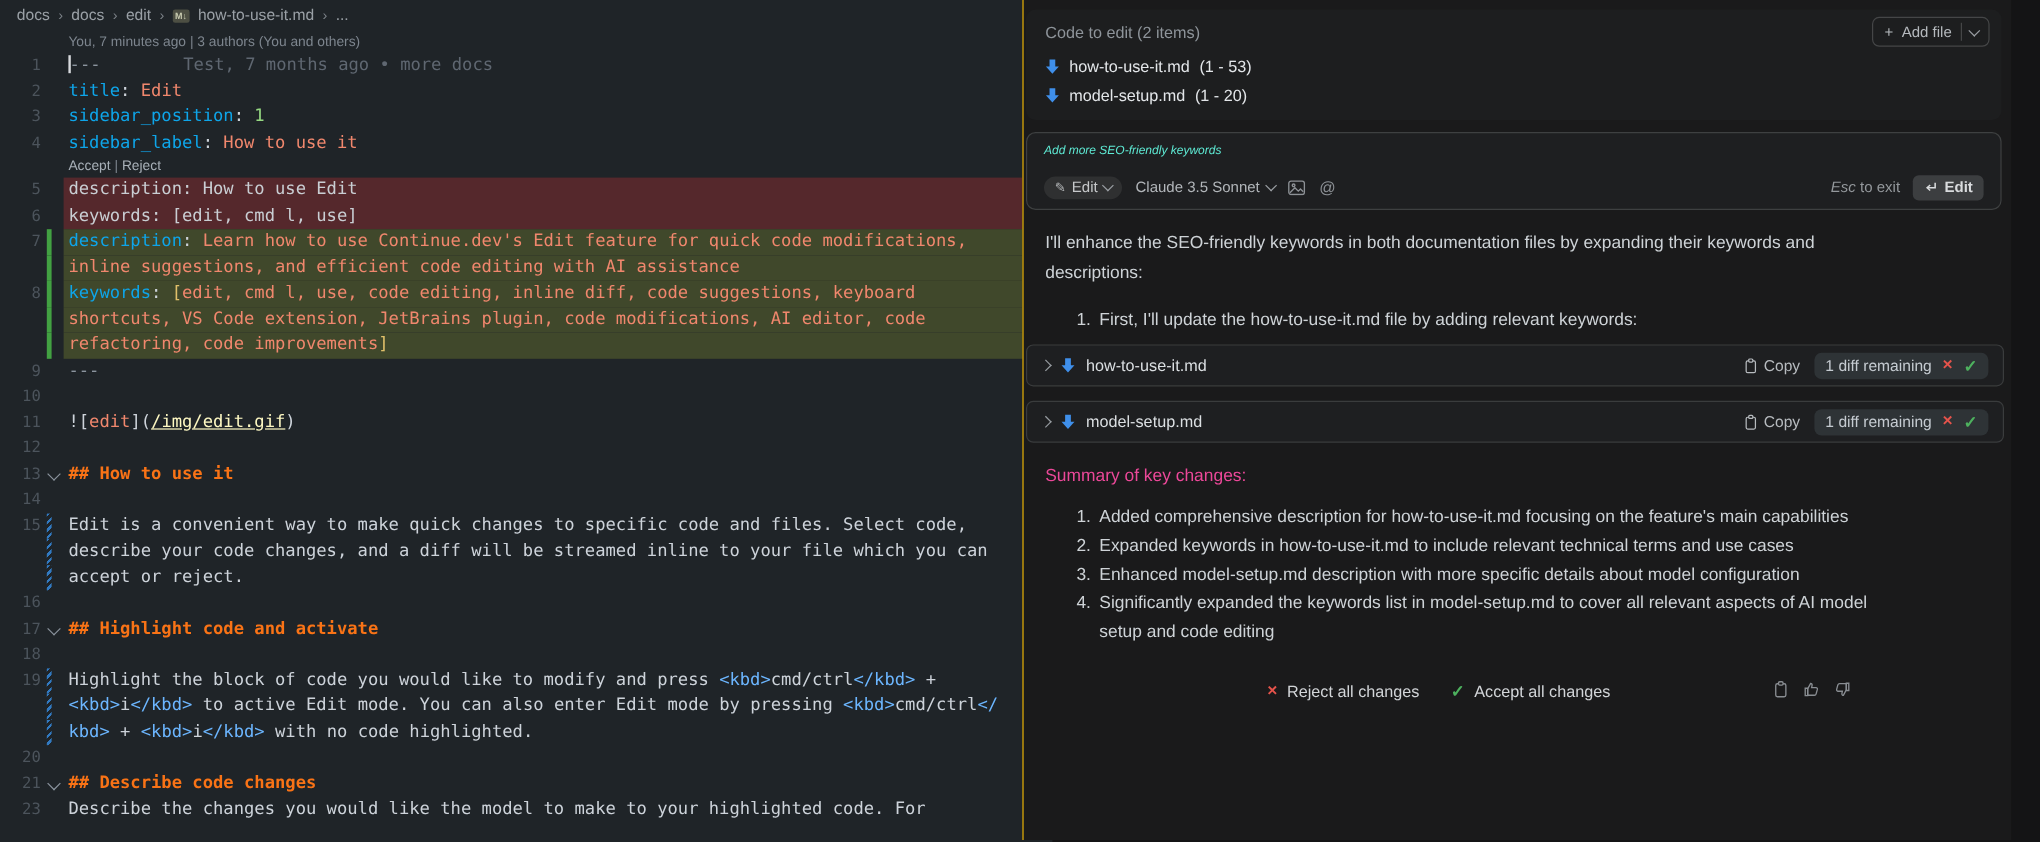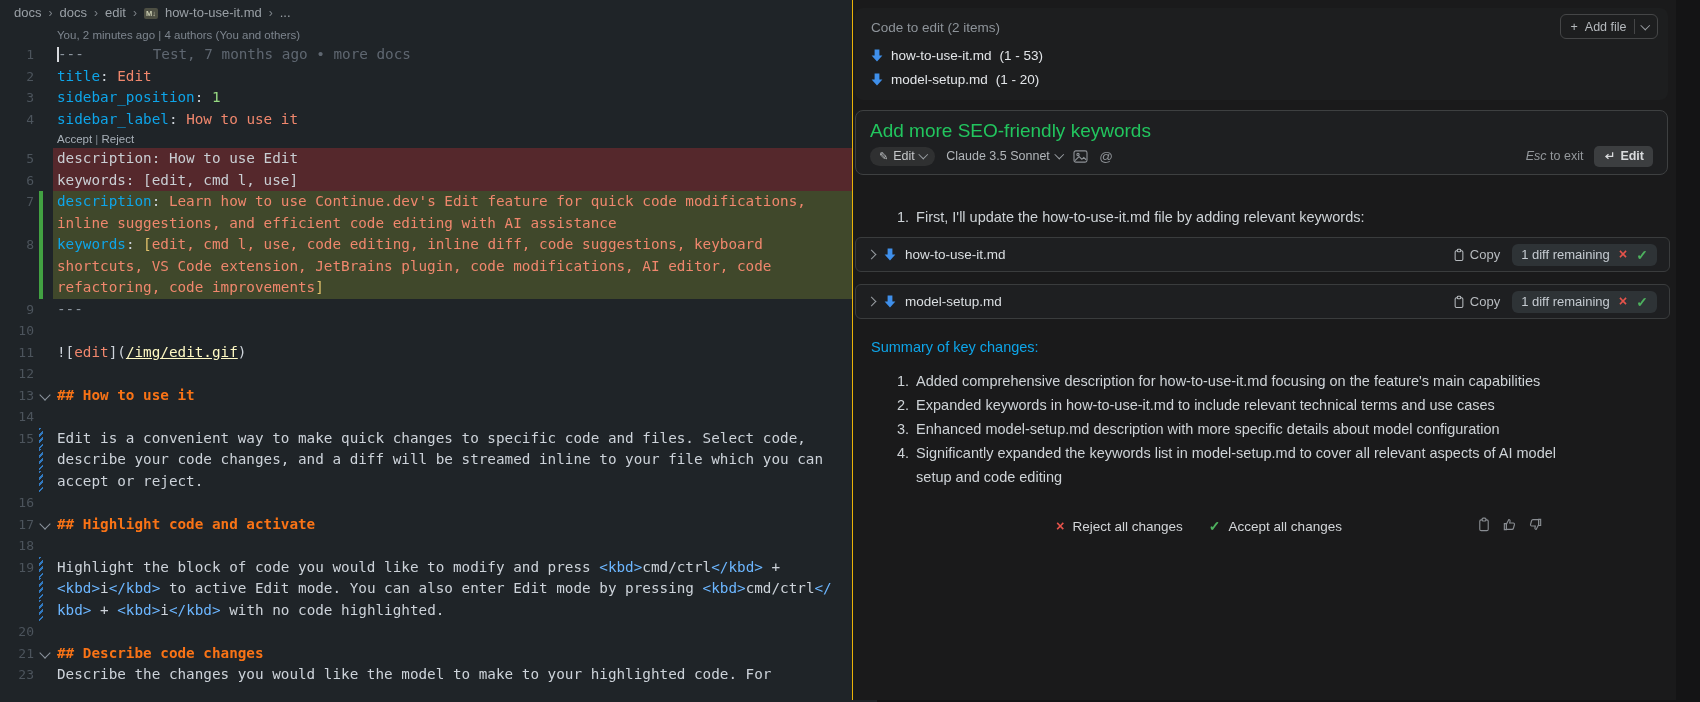--- a/index.html
+++ b/index.html
@@ -49,21 +49,21 @@
             background:none;border:1px solid #454647;border-radius:6px;padding:4px 9px;
             color:#b5b9bd;font-size:12.5px;font-family:inherit;cursor:pointer;}
   .add-file .divider{width:1px;height:15px;background:#454647;}
   .chev-dn{width:5.5px;height:5.5px;border-right:1.4px solid #9a9ea3;border-bottom:1.4px solid #9a9ea3;
            transform:rotate(45deg);margin-top:-3px;}
   .chev-rt{width:6px;height:6px;border-right:1.5px solid #989da2;border-bottom:1.5px solid #989da2;
            transform:rotate(-45deg);flex:none;}
 
   .input-card{margin:10px 8px 0 2px;background:#1e1f21;border:1px solid #3e4041;border-radius:8px;
               padding:9px 14px 8px 14px;}
-  .prompt{font-size:19px;color:#22c55e;height:19px;}
+  .prompt{font-size:10px;color:#5eead4;height:19px;font-style:italic;}
   .toolbar{display:flex;align-items:center;gap:11px;margin-top:7px;height:20px;}
   .pill{display:flex;align-items:center;gap:5px;background:#2f3031;border:none;border-radius:11px;
         padding:2.5px 9px;color:#c6c8ca;font-size:12.5px;font-family:inherit;cursor:pointer;}
   .pencil{font-size:11px;color:#b9bcbe;}
   .model{display:flex;align-items:center;gap:6px;background:none;border:none;color:#b2b6ba;
          font-size:12.5px;font-family:inherit;cursor:pointer;padding:0;}
   .tool-ic{display:flex;align-items:center;color:#8d9196;cursor:pointer;}
   .at{font-size:13.5px;color:#8d9196;}
   .spacer{flex:1;}
   .esc{font-size:12.5px;color:#94989c;}
@@ -78,21 +78,21 @@
   .file-card{margin:12px 6px 0 0;height:33px;background:#1e1f21;border:1px solid #3a3c3d;border-radius:6px;
              display:flex;align-items:center;padding:0 12px;gap:9px;}
   .fc-name{font-size:13.5px;color:#dbdfe2;}
   .fc-right{margin-left:auto;display:flex;align-items:center;gap:12px;}
   .copy-btn{display:flex;align-items:center;gap:5px;color:#b7bbbf;font-size:13px;background:none;border:none;
             font-family:inherit;cursor:pointer;padding:0;}
   .diff-badge{display:flex;align-items:center;gap:9px;background:#2e3336;border-radius:6px;padding:3.5px 9px;
               font-size:13px;color:#c5cbd1;}
   .x-red{color:#e5534b;font-size:14.5px;font-weight:bold;cursor:pointer;line-height:1;}
   .ck-green{color:#4db15e;font-size:14px;font-weight:bold;cursor:pointer;line-height:1;}
-  .summary-title{margin:20px 0 0 16px;font-size:14.5px;color:#0ea5e9;}
+  .summary-title{margin:20px 0 0 16px;font-size:14.5px;color:#ec4899;}
   .summary{margin:14px 0 0 42px;width:672px;}
   .sitem{display:flex;font-size:14.5px;line-height:24px;color:#ced3d7;}
   .sitem .mnum{flex:none;margin-right:7px;}
   .sitem .mtext{max-width:648px;}
   .resp-footer{position:relative;margin-top:22px;width:688px;height:30px;}
   .actions-center{display:flex;justify-content:center;align-items:center;gap:26px;height:100%;
                   font-size:13.5px;color:#d2d5d8;}
   .action{display:flex;align-items:center;gap:8px;cursor:pointer;}
   .feedback{position:absolute;right:0;top:6px;display:flex;gap:11px;align-items:center;color:#898d92;}
   .feedback svg{cursor:pointer;}
@@ -107,21 +107,21 @@
     <span class="bc-item">docs</span>
     <span class="sep">›</span>
     <span class="bc-item">edit</span>
     <span class="sep">›</span>
     <span class="mdbadge">M↓</span>
     <span class="bc-item">how-to-use-it.md</span>
     <span class="sep">›</span>
     <span class="bc-item">...</span>
   </div>
   <div id="code-lines">
-      <div class="lensrow"><span>You, 2 minutes ago | 4 authors (You and others)</span></div>
+      <div class="lensrow"><span>You, 7 minutes ago | 3 authors (You and others)</span></div>
       <div class="crow"><span class="lnum">1</span><span class="ctext"><span class="cursor"></span><span class="tk-dim">---</span><span class="tk-ghost">        Test, 7 months ago • more docs</span></span></div>
       <div class="crow"><span class="lnum">2</span><span class="ctext"><span class="tk-key">title</span><span class="tk-def">: </span><span class="tk-val">Edit</span></span></div>
       <div class="crow"><span class="lnum">3</span><span class="ctext"><span class="tk-key">sidebar_position</span><span class="tk-def">: </span><span class="tk-num">1</span></span></div>
       <div class="crow"><span class="lnum">4</span><span class="ctext"><span class="tk-key">sidebar_label</span><span class="tk-def">: </span><span class="tk-val">How to use it</span></span></div>
       <div class="lensrow"><span class="lens-link">Accept</span><span> | </span><span class="lens-link">Reject</span></div>
       <div class="crow del"><span class="lnum">5</span><span class="ctext"><span class="tk-delText">description: How to use Edit</span></span></div>
       <div class="crow del"><span class="lnum">6</span><span class="ctext"><span class="tk-delText">keywords: [edit, cmd l, use]</span></span></div>
       <div class="crow add"><span class="lnum">7</span><span class="marker green"></span><span class="ctext"><span class="tk-key">description</span><span class="tk-def">: </span><span class="tk-val">Learn how to use Continue.dev's Edit feature for quick code modifications,</span></span></div>
       <div class="crow add"><span class="lnum"></span><span class="marker green"></span><span class="ctext"><span class="tk-val">inline suggestions, and efficient code editing with AI assistance</span></span></div>
       <div class="crow add"><span class="lnum">8</span><span class="marker green"></span><span class="ctext"><span class="tk-key">keywords</span><span class="tk-def">: </span><span class="tk-gold">[</span><span class="tk-val">edit, cmd l, use, code editing, inline diff, code suggestions, keyboard</span></span></div>
@@ -292,20 +292,21 @@
         <svg width="11" height="10" viewBox="0 0 12 10" fill="none" stroke="#d9dbdd" stroke-width="1.4">
           <path d="M10.5 1v4.5H3.8"></path>
             <path d="M6 3 3.2 5.5 6 8"></path>
         </svg>
         <span>Edit</span>
       </button>
     </div>
   </div>
 
   <div class="chat">
+    <p class="intro">I'll enhance the SEO-friendly keywords in both documentation files by expanding their keywords and descriptions:</p>
 
     <div class="step">
       <span class="step-num">1.</span><span>First, I'll update the how-to-use-it.md file by adding relevant keywords:</span>
     </div>
     <div class="file-card">
       <span class="chev-rt"></span>
       <svg width="12" height="13" viewBox="0 0 12 13">
           <path d="M6 12.4 0.6 6.4h3V0.6h4.8v5.8h3z" fill="#3f8fea"></path>
         </svg>
       <span class="fc-name">how-to-use-it.md</span>

